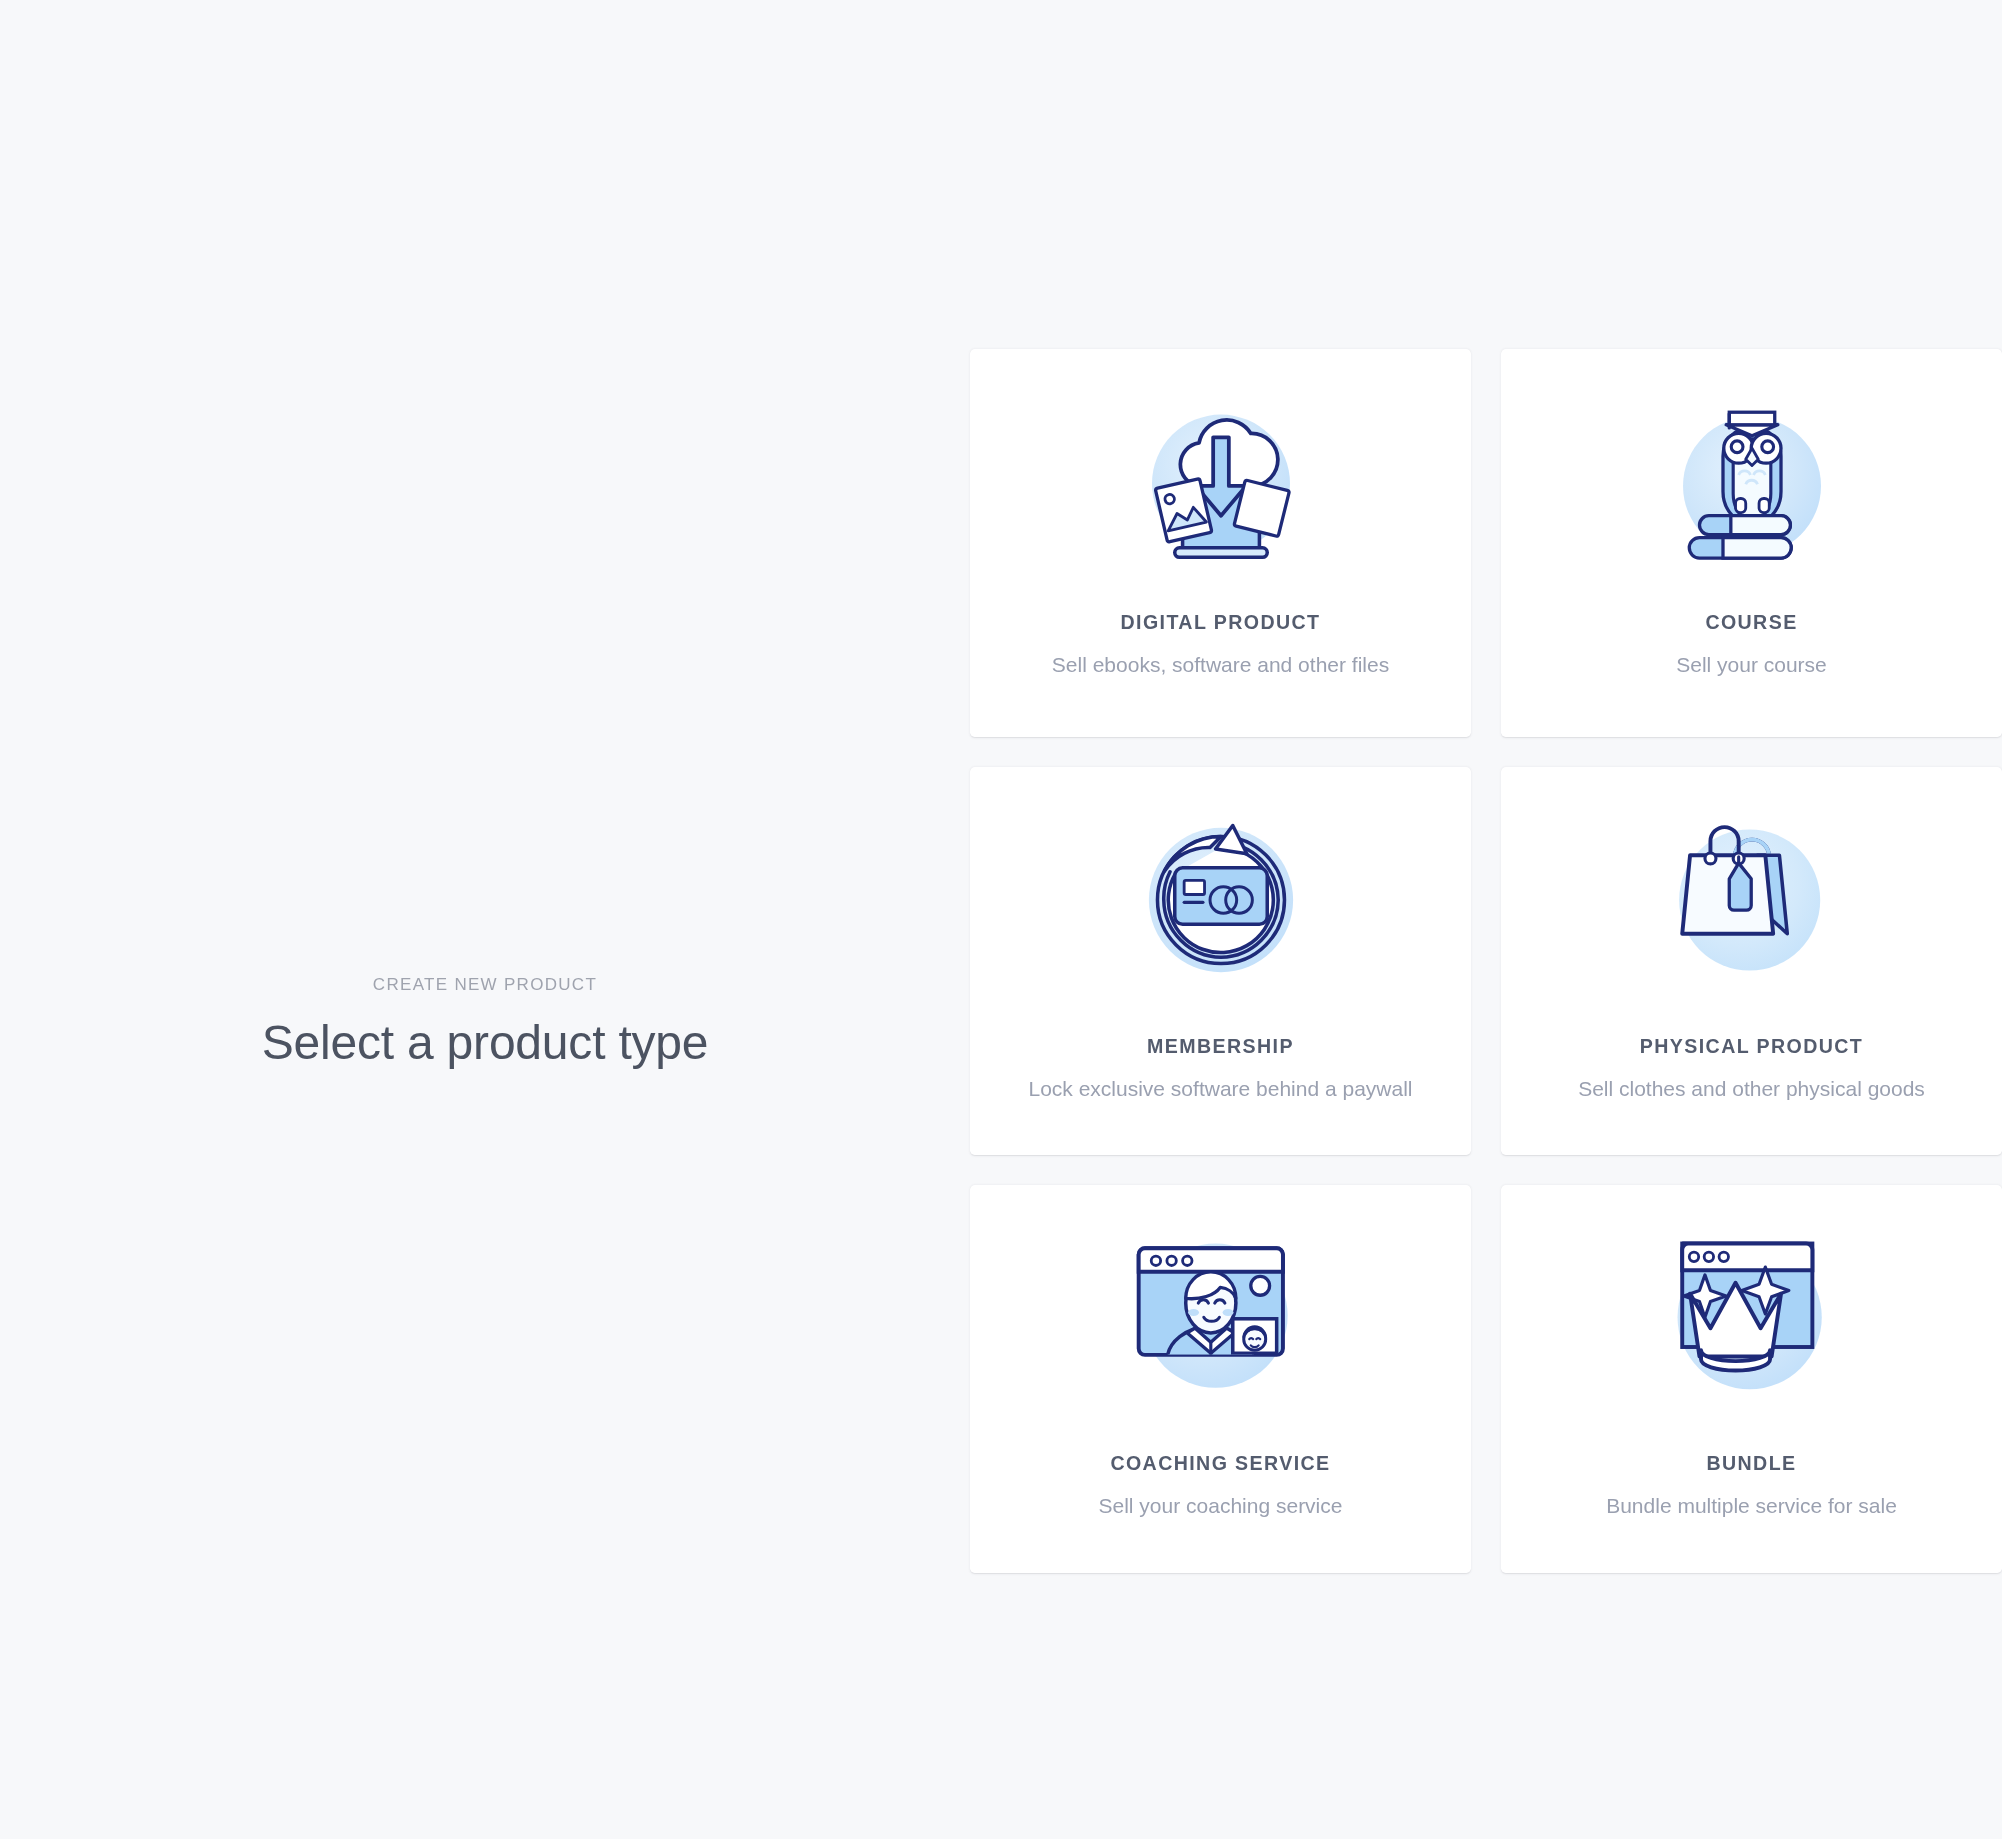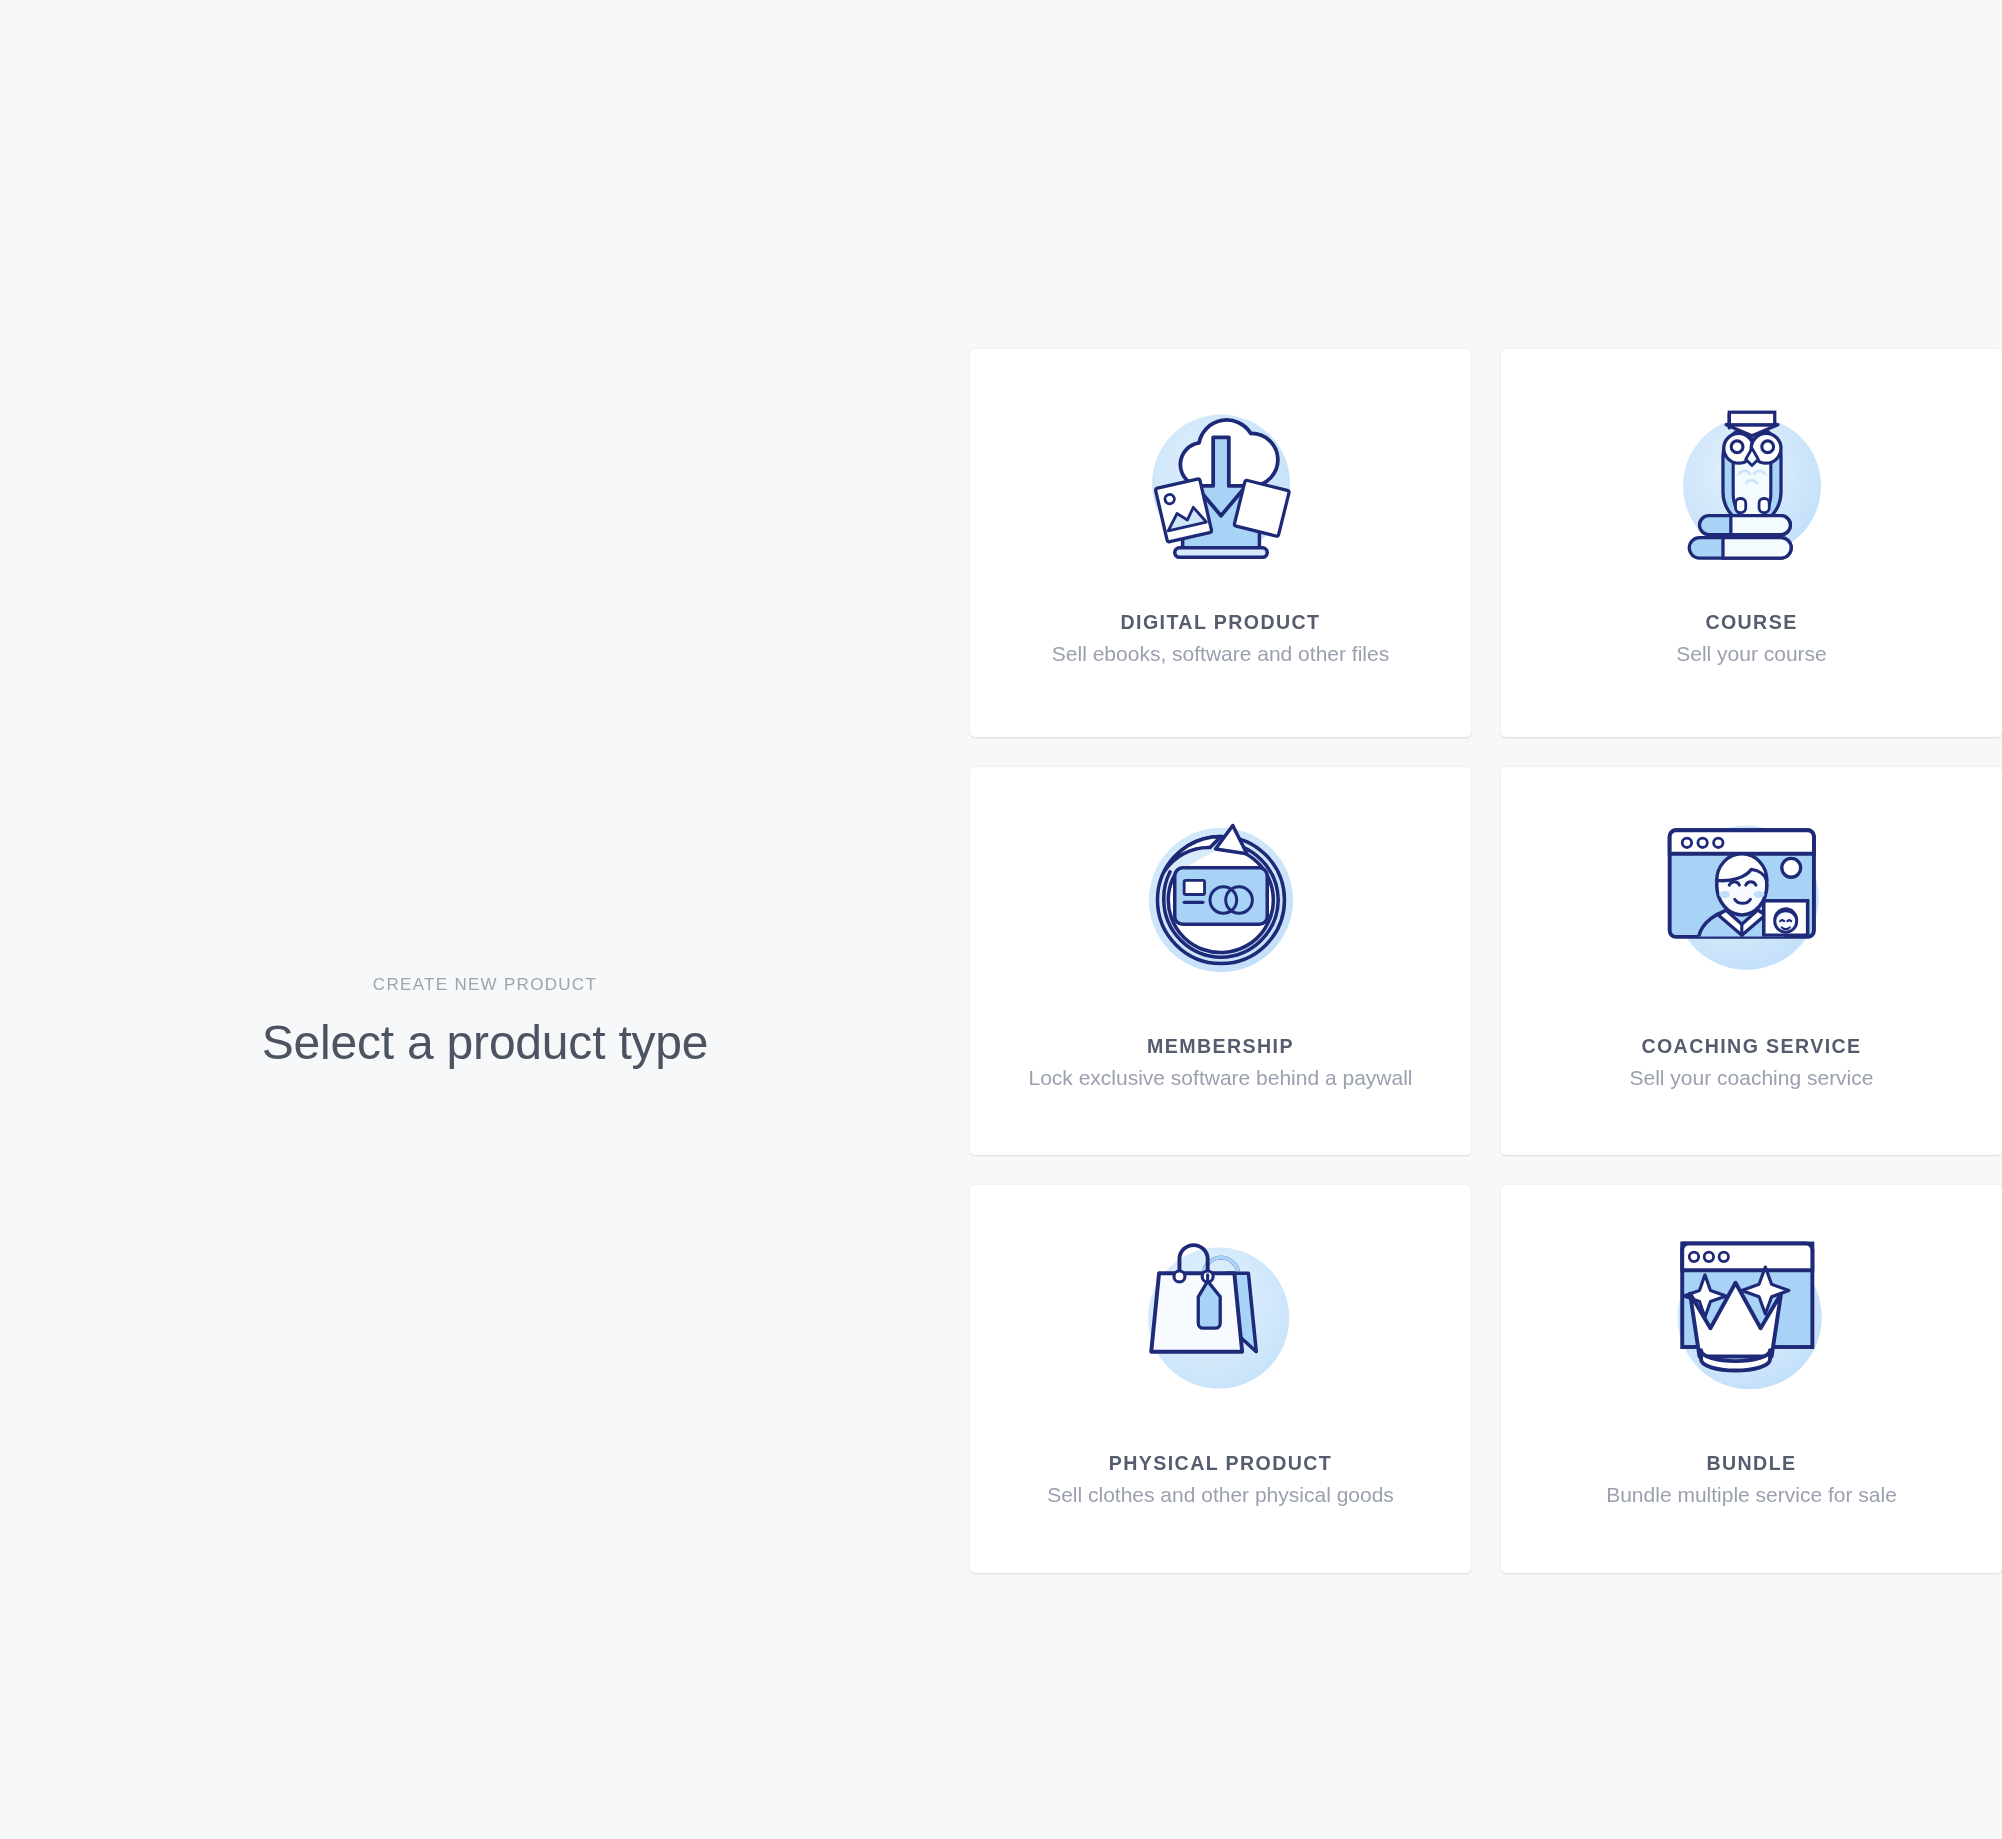--- a/index.html
+++ b/index.html
@@ -86,21 +86,21 @@
     font-size: 19.6px;
     font-weight: bold;
     letter-spacing: 1.4px;
     color: #545c6e;
     text-transform: uppercase;
     text-align: center;
     line-height: 1;
   }
 
   .card-desc {
-    margin-top: 8px;
+    margin-top: 19px;
     font-size: 21px;
     font-weight: 400;
     color: #9aa0b0;
     text-align: center;
     line-height: 1.25;
   }
 
   
   .grid .card:nth-child(3) .card-title,
   .grid .card:nth-child(4) .card-title { margin-top: 39px; }
@@ -223,20 +223,51 @@
         </svg>
       </div>
       <div class="card-title">MEMBERSHIP</div>
       <div class="card-desc">Lock exclusive software behind a paywall</div>
     </div>
 
     <div class="card">
       <div class="icon-wrap">
         <svg width="196" height="196" viewBox="0 0 250 250">
           <defs>
+            <radialGradient id="g4" cx="42%" cy="38%" r="72%">
+              <stop offset="0%" stop-color="#e3f1fd"></stop>
+              <stop offset="60%" stop-color="#d3e9fb"></stop>
+              <stop offset="100%" stop-color="#c3e1fa"></stop>
+            </radialGradient>
+          </defs>
+          <circle cx="122" cy="125" r="90" fill="url(#g4)"></circle>
+
+          <path d="M103 92 v-22 a22 22 0 0 1 44 0 v22" fill="none" stroke="#1e2a78" stroke-width="5"></path>
+          <path d="M103 92 v-22 a22 22 0 0 1 44 0 v22" fill="none" stroke="#a8d3f7" stroke-width="5"></path>
+
+          <path d="M132 68 h28 l10 100 l-24 -22 z" fill="#a8d3f7" stroke="#1e2a78" stroke-width="4.5" stroke-linejoin="round"></path>
+
+          <path d="M46 68 h96 l10 100 h-116 z" fill="#f7fbff" stroke="#1e2a78" stroke-width="5" stroke-linejoin="round"></path>
+
+          <path d="M72 70 v-20 a18 18 0 0 1 36 0 v20" fill="none" stroke="#1e2a78" stroke-width="5"></path>
+          <circle cx="72" cy="72" r="7" fill="#ffffff" stroke="#1e2a78" stroke-width="4"></circle>
+          <circle cx="108" cy="72" r="7" fill="#ffffff" stroke="#1e2a78" stroke-width="4"></circle>
+
+          <path d="M108 78 l-12 20 v34 a6 6 0 0 0 6 6 h16 a6 6 0 0 0 6 -6 v-34 z" fill="#a8d3f7" stroke="#1e2a78" stroke-width="4.2" stroke-linejoin="round"></path>
+          <path d="M108 78 v-8" stroke="#1e2a78" stroke-width="4" stroke-linecap="round"></path>
+        </svg>
+      </div>
+      <div class="card-title">PHYSICAL PRODUCT</div>
+      <div class="card-desc">Sell clothes and other physical goods</div>
+    </div>
+
+    <div class="card">
+      <div class="icon-wrap">
+        <svg width="196" height="196" viewBox="0 0 250 250">
+          <defs>
             <radialGradient id="g5" cx="42%" cy="38%" r="72%">
               <stop offset="0%" stop-color="#e3f1fd"></stop>
               <stop offset="60%" stop-color="#cfe6fa"></stop>
               <stop offset="100%" stop-color="#bfdefa"></stop>
             </radialGradient>
             <clipPath id="winclip5">
               <path d="M28 36 h168 a8 8 0 0 1 8 8 v120 a8 8 0 0 1 -8 8 h-168 a8 8 0 0 1 -8 -8 v-120 a8 8 0 0 1 8 -8 z"></path>
             </clipPath>
           </defs>
           <circle cx="118" cy="122" r="92" fill="url(#g5)"></circle>
@@ -278,51 +309,20 @@
         </svg>
       </div>
       <div class="card-title">COACHING SERVICE</div>
       <div class="card-desc">Sell your coaching service</div>
     </div>
 
     <div class="card">
       <div class="icon-wrap">
         <svg width="196" height="196" viewBox="0 0 250 250">
           <defs>
-            <radialGradient id="g4" cx="42%" cy="38%" r="72%">
-              <stop offset="0%" stop-color="#e3f1fd"></stop>
-              <stop offset="60%" stop-color="#d3e9fb"></stop>
-              <stop offset="100%" stop-color="#c3e1fa"></stop>
-            </radialGradient>
-          </defs>
-          <circle cx="122" cy="125" r="90" fill="url(#g4)"></circle>
-
-          <path d="M103 92 v-22 a22 22 0 0 1 44 0 v22" fill="none" stroke="#1e2a78" stroke-width="5"></path>
-          <path d="M103 92 v-22 a22 22 0 0 1 44 0 v22" fill="none" stroke="#a8d3f7" stroke-width="5"></path>
-
-          <path d="M132 68 h28 l10 100 l-24 -22 z" fill="#a8d3f7" stroke="#1e2a78" stroke-width="4.5" stroke-linejoin="round"></path>
-
-          <path d="M46 68 h96 l10 100 h-116 z" fill="#f7fbff" stroke="#1e2a78" stroke-width="5" stroke-linejoin="round"></path>
-
-          <path d="M72 70 v-20 a18 18 0 0 1 36 0 v20" fill="none" stroke="#1e2a78" stroke-width="5"></path>
-          <circle cx="72" cy="72" r="7" fill="#ffffff" stroke="#1e2a78" stroke-width="4"></circle>
-          <circle cx="108" cy="72" r="7" fill="#ffffff" stroke="#1e2a78" stroke-width="4"></circle>
-
-          <path d="M108 78 l-12 20 v34 a6 6 0 0 0 6 6 h16 a6 6 0 0 0 6 -6 v-34 z" fill="#a8d3f7" stroke="#1e2a78" stroke-width="4.2" stroke-linejoin="round"></path>
-          <path d="M108 78 v-8" stroke="#1e2a78" stroke-width="4" stroke-linecap="round"></path>
-        </svg>
-      </div>
-      <div class="card-title">PHYSICAL PRODUCT</div>
-      <div class="card-desc">Sell clothes and other physical goods</div>
-    </div>
-
-    <div class="card">
-      <div class="icon-wrap">
-        <svg width="196" height="196" viewBox="0 0 250 250">
-          <defs>
             <radialGradient id="g6" cx="42%" cy="38%" r="72%">
               <stop offset="0%" stop-color="#e3f1fd"></stop>
               <stop offset="60%" stop-color="#cfe6fa"></stop>
               <stop offset="100%" stop-color="#bfdefa"></stop>
             </radialGradient>
           </defs>
           <circle cx="122" cy="124" r="92" fill="url(#g6)"></circle>
 
           <rect x="36" y="30" width="166" height="132" fill="#a8d3f7" stroke="#1e2a78" stroke-width="5"></rect>
           <path d="M36 30 h158 a8 8 0 0 1 8 8 v26 h-166 v-26 a8 8 0 0 1 8 -8 z" fill="#ffffff" stroke="#1e2a78" stroke-width="5"></path>

